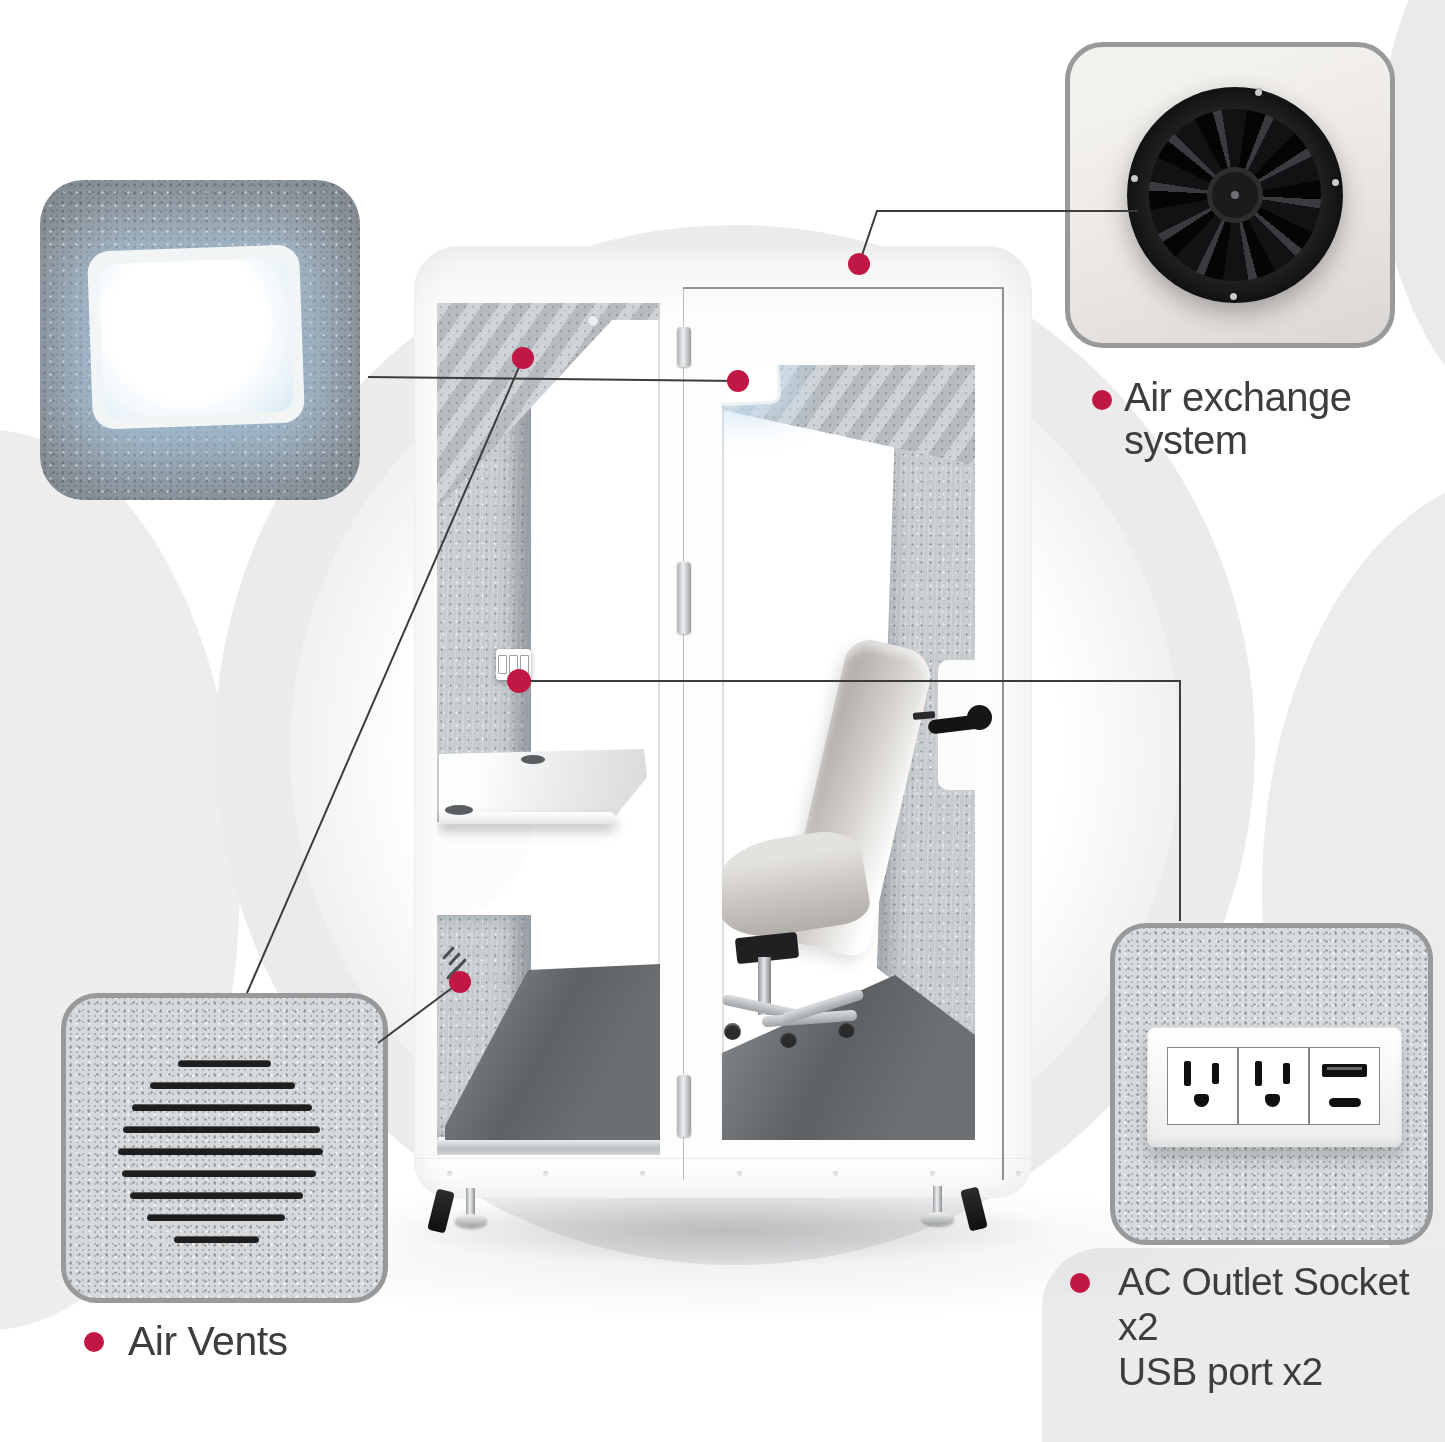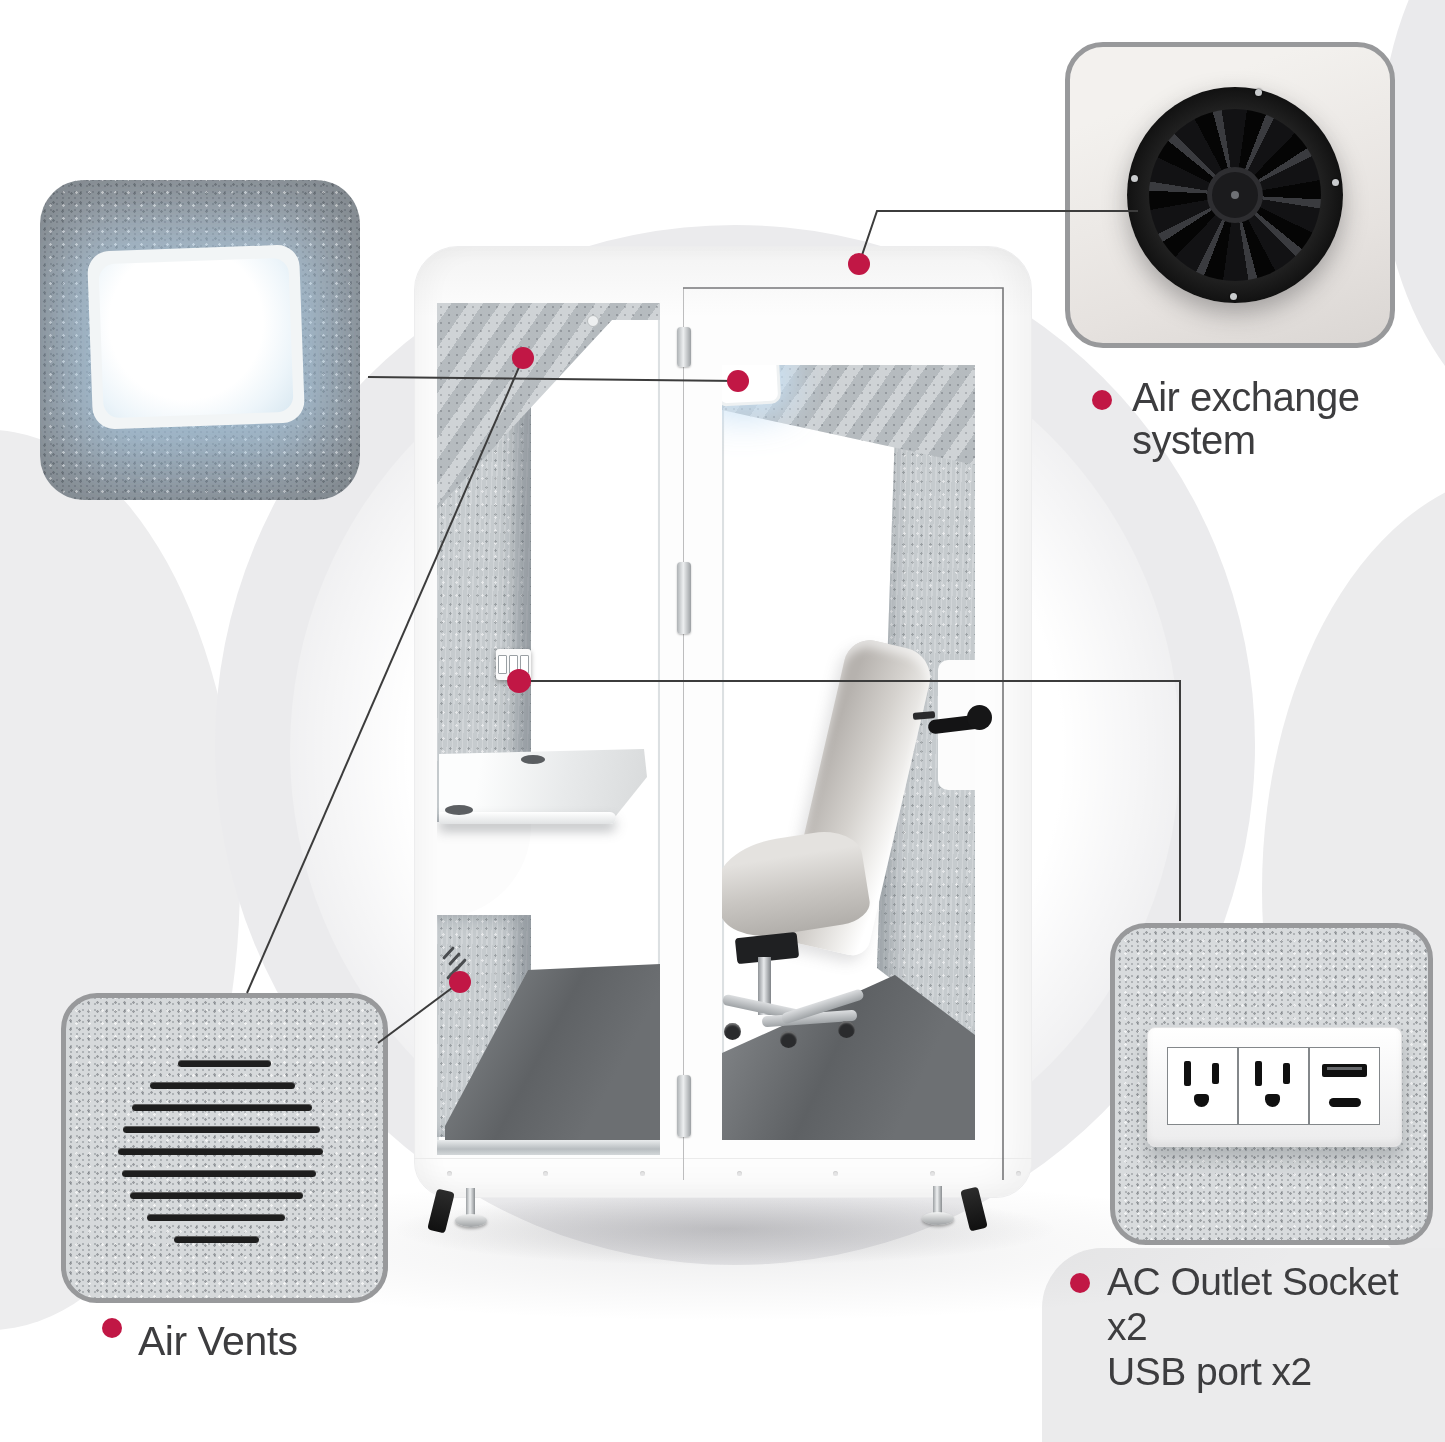--- a/index.html
+++ b/index.html
@@ -305,28 +305,28 @@
     <polyline points="859,264 877,211 1138,211" fill="none" stroke="#3C3C3C" stroke-width="2"></polyline>
     <polyline points="519,681 1180,681 1180,921" fill="none" stroke="#3C3C3C" stroke-width="2"></polyline>
     <circle cx="738" cy="381" r="11" fill="#C11745"></circle>
     <circle cx="523" cy="358" r="11" fill="#C11745"></circle>
     <circle cx="460" cy="982" r="11" fill="#C11745"></circle>
     <circle cx="859" cy="264" r="11" fill="#C11745"></circle>
     <circle cx="519" cy="681" r="12" fill="#C11745"></circle>
   </svg>
 
 
-  <div class="label" style="left:1092px;top:376px;align-items:flex-start;gap:20px;font-size:40px;line-height:1.08;">
+  <div class="label" style="left:1092px;top:376px;align-items:flex-start;gap:12px;font-size:40px;line-height:1.08;">
     <span class="bullet" style="margin-top:14px"></span>
     <span class="label-text"><span>Air exchange</span><br><span>system</span></span>
   </div>
 
-  <div class="label" style="left:102px;top:1318px;align-items:flex-start;gap:16px;font-size:41px;">
+  <div class="label" style="left:84px;top:1318px;align-items:center;gap:24px;font-size:41px;">
     <span class="bullet"></span>
     <span class="label-text">Air Vents</span>
   </div>
 
-  <div class="label" style="left:1070px;top:1260px;align-items:flex-start;gap:17px;font-size:39px;line-height:1.15;">
+  <div class="label" style="left:1070px;top:1260px;align-items:flex-start;gap:28px;font-size:39px;line-height:1.15;">
     <span class="bullet" style="margin-top:13px"></span>
     <span class="label-text"><span>AC Outlet Socket x2</span><br><span>USB port x2</span></span>
   </div>
 
 </div>
 
 </body></html>

